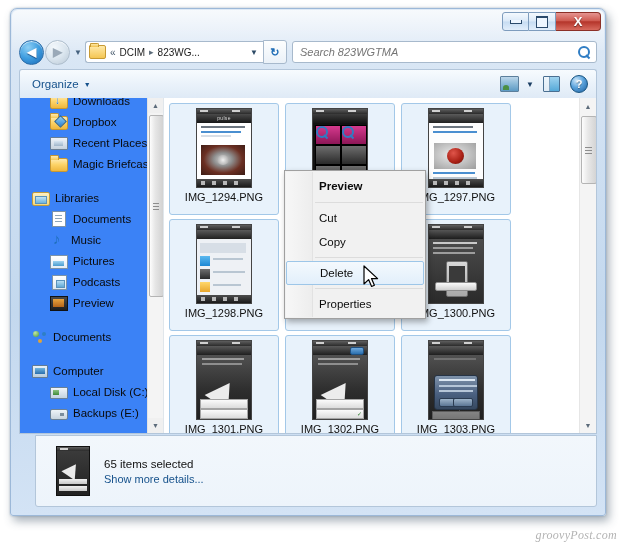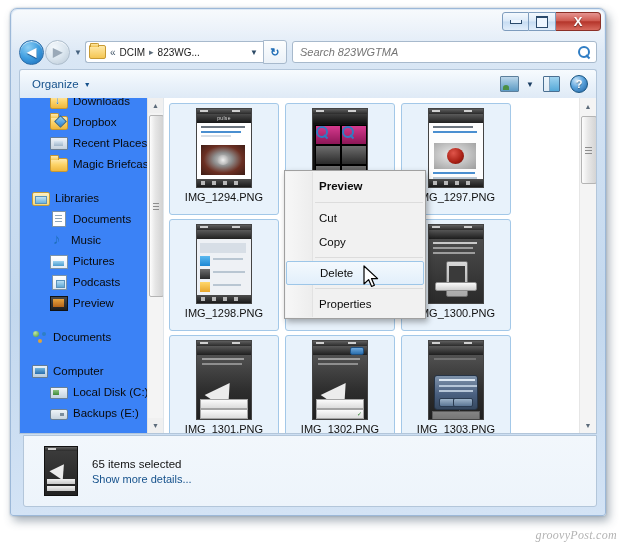--- a/index.html
+++ b/index.html
@@ -377,21 +377,21 @@
     background: linear-gradient(to right, #fdfdfd 0%, #e8e8e8 42%, #d4d4d4 100%);
     border: 1px solid #b4b4b4; border-radius: 2px;
   }
   #filethumb::after {
     content:""; position:absolute; left:3px; top:50%; margin-top:-3px; width:7px; height:1px;
     background:#8d8d8d; box-shadow: 0 3px 0 #8d8d8d, 0 6px 0 #8d8d8d;
   }
 
   
   #details {
-    position: absolute; left: 12px; right: 8px; bottom: 8px; height: 72px;
+    position: absolute; left: 24px; right: 8px; bottom: 8px; height: 72px;
     background: linear-gradient(to bottom, #f2f7fc 0%, #edf4fb 100%);
     border: 1px solid #b3c6da;
     border-radius: 0 0 3px 3px;
     display: flex; align-items: center;
     box-sizing: border-box;
   }
   #detail-thumb {
     width: 32px; height: 48px; margin: 0 14px 0 20px; flex: 0 0 auto;
     background: linear-gradient(to bottom,#3d3d3d 0%,#222 100%);
     border: 1px solid #111; position: relative; overflow: hidden;

